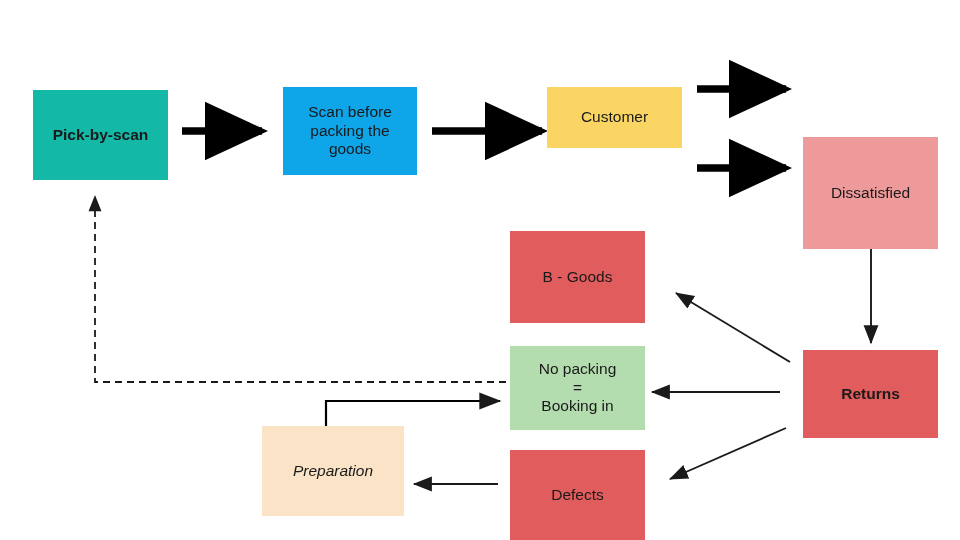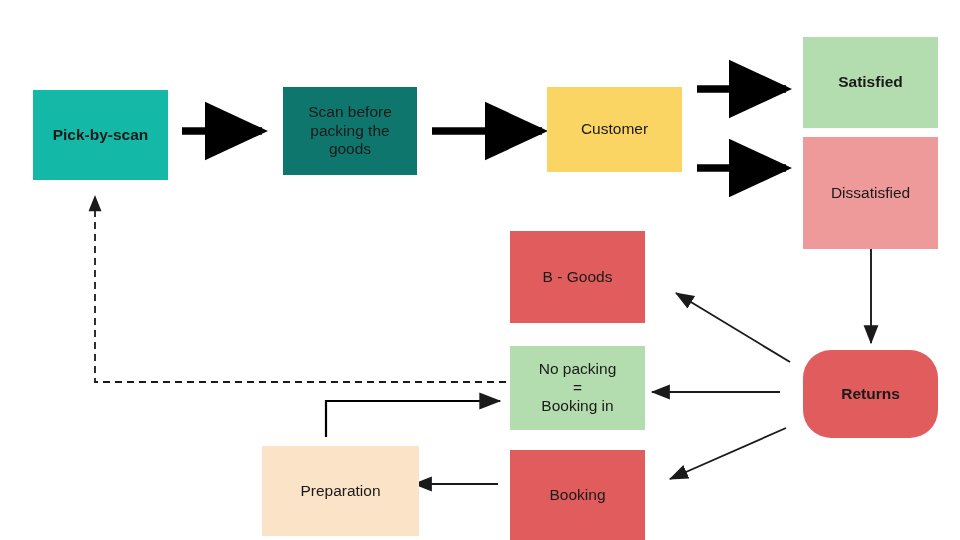--- a/index.html
+++ b/index.html
@@ -74,27 +74,26 @@
     <path fill="none" stroke="#1a1a1a" stroke-width="1.9" marker-end="url(#ah-thin)" d="M786,428 L670,479"></path>
 
     <path fill="none" stroke="#1a1a1a" stroke-width="1.9" marker-end="url(#ah-thin)" d="M498,484 L414,484"></path>
 
     <path fill="none" stroke="#000000" stroke-width="2.2" marker-end="url(#ah-thin)" d="M326,437 L326,401 L500,401"></path>
 
     <path fill="none" stroke="#1a1a1a" stroke-width="1.8" stroke-dasharray="7 5" marker-end="url(#ah-dash)" d="M506,382 L95,382 L95,196"></path>
   </svg>
 
   <div class="node bold" id="n0" style="left: 33px; top: 90px; width: 135px; height: 90px; background: #14b8a6; font-weight: bold;">Pick-by-scan</div>
-  <div class="node" id="n1" style="left: 283px; top: 87px; width: 134px; height: 88px; background: #0f766e; font-weight: normal;">Scan before
+  <div class="node" id="n1" style="left: 283px; top: 87px; width: 134px; height: 88px; background: #0ea5e9; font-weight: normal;">Scan before
 packing the
 goods</div>
-  <div class="node" id="n2" style="left: 547px; top: 87px; width: 135px; height: 85px; background: rgb(250, 213, 100); font-weight: normal;">Customer</div>
-  <div class="node bold" id="n3" style="left: 803px; top: 37px; width: 135px; height: 91px; background: rgb(180, 221, 175); font-weight: bold;">Satisfied</div>
+  <div class="node" id="n2" style="left: 547px; top: 87px; width: 135px; height: 61px; background: rgb(250, 213, 100); font-weight: normal;">Customer</div>
   <div class="node" id="n4" style="left: 803px; top: 137px; width: 135px; height: 112px; background: rgb(239, 154, 154); font-weight: normal;">Dissatisfied</div>
-  <div class="node bold" id="n5" style="left: 803px; top: 350px; width: 135px; height: 88px; background: rgb(225, 92, 92); font-weight: bold; border-radius: 28px;">Returns</div>
+  <div class="node bold" id="n5" style="left: 803px; top: 350px; width: 135px; height: 88px; background: rgb(225, 92, 92); font-weight: bold;">Returns</div>
   <div class="node" id="n6" style="left: 510px; top: 231px; width: 135px; height: 92px; background: rgb(225, 92, 92); font-weight: normal;">B - Goods</div>
   <div class="node" id="n7" style="left: 510px; top: 346px; width: 135px; height: 84px; background: rgb(180, 221, 175); font-weight: normal;">No packing
 =
 Booking in</div>
-  <div class="node" id="n8" style="left: 510px; top: 450px; width: 135px; height: 90px; background: rgb(225, 92, 92); font-weight: normal;">Booking</div>
-  <div class="node" id="n9" style="left: 262px; top: 446px; width: 157px; height: 90px; background: rgb(251, 227, 199); font-weight: normal;">Preparation</div>
+  <div class="node" id="n8" style="left: 510px; top: 450px; width: 135px; height: 90px; background: rgb(225, 92, 92); font-weight: normal;">Defects</div>
+  <div class="node" id="n9" style="left: 262px; top: 426px; width: 142px; height: 90px; background: rgb(251, 227, 199); font-weight: normal; font-style: italic;">Preparation</div>
 
 </div>
 
 </body></html>

